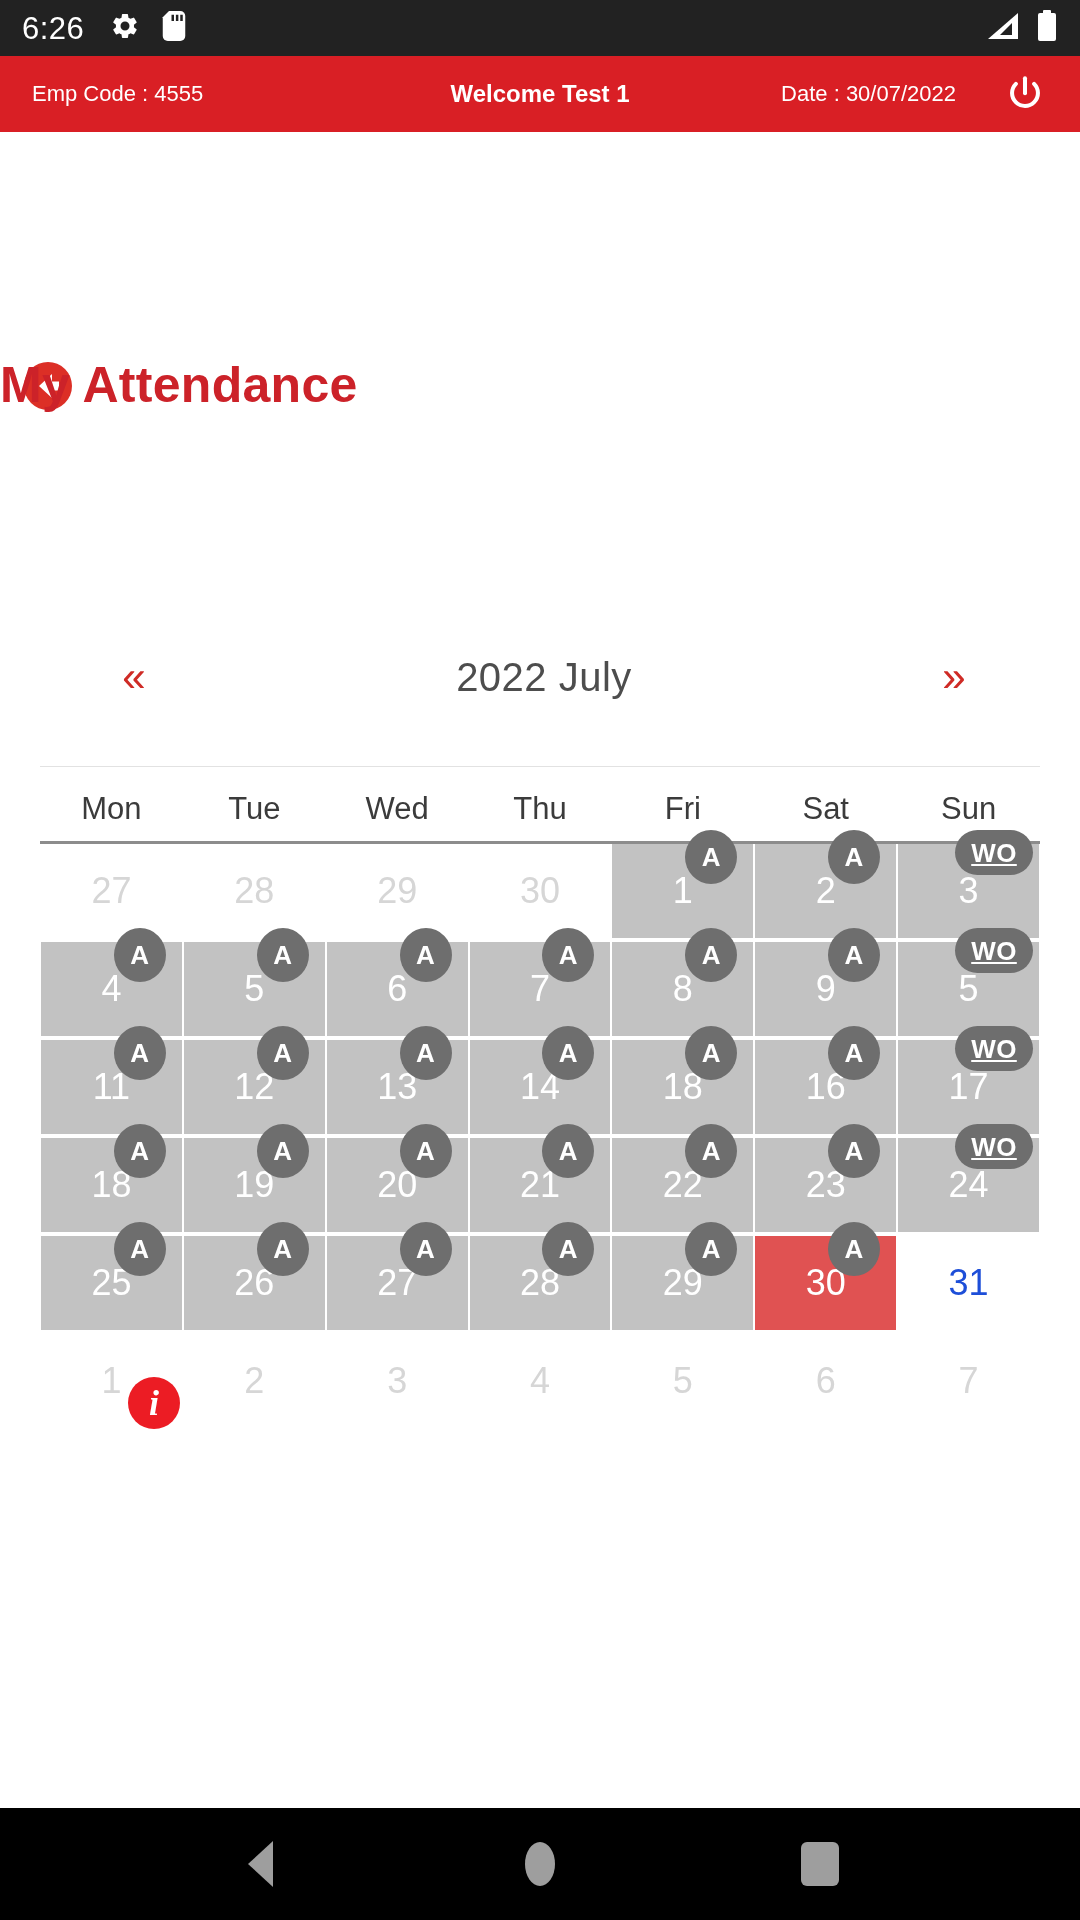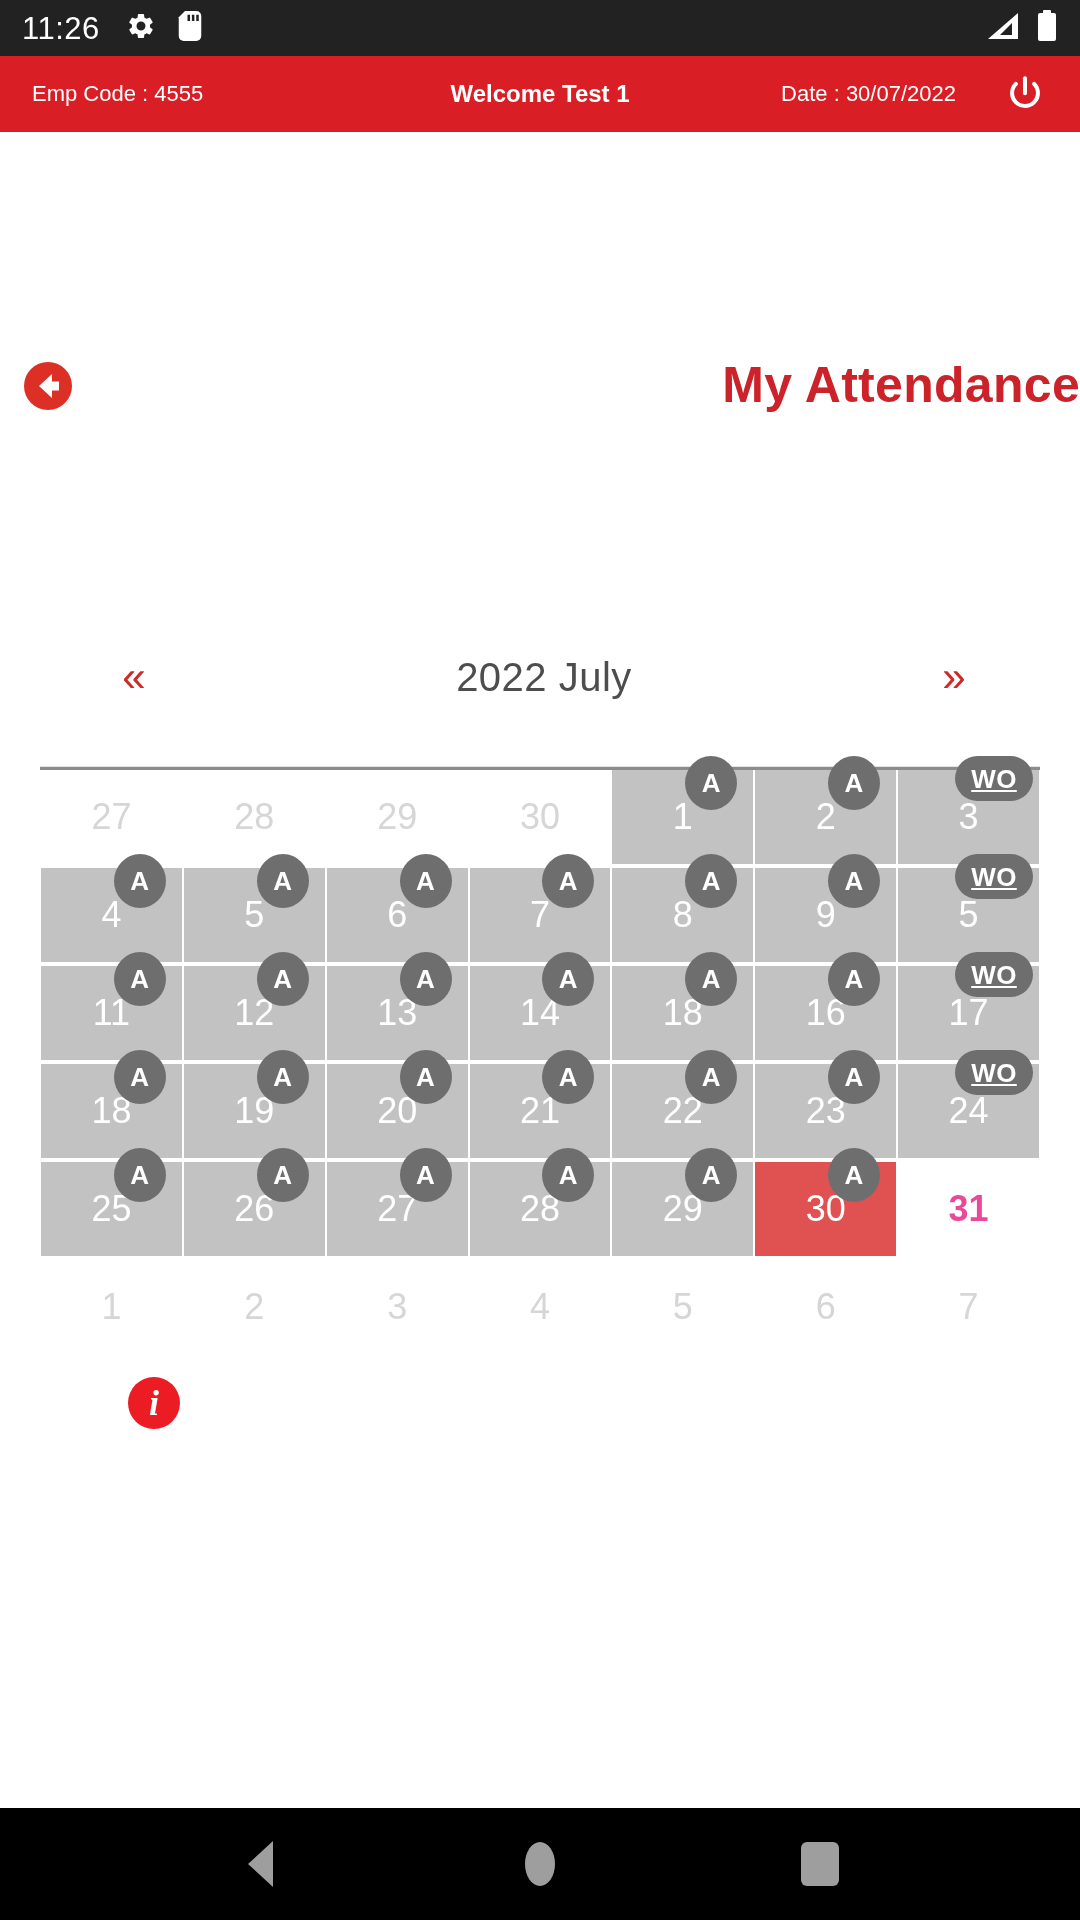--- a/index.html
+++ b/index.html
@@ -38,21 +38,21 @@
 
   
   .content { flex:1 1 auto; position:relative; background:#fff; }
 
   .title-row { position:absolute; top:228px; left:0; right:0; height:76px; }
   .back-btn {
     position:absolute; left:22px; top:0; width:52px; height:52px;
     display:flex; align-items:center; justify-content:center;
   }
   .page-title {
-    position:absolute; left:0; right:0; top:-4px; text-align:right;
+    position:absolute; left:0; right:0; top:-4px; text-align:left;
     font-size:50px; font-weight:bold; color:#cc2229; letter-spacing:.3px;
   }
 
   
   .calendar { position:absolute; left:40px; right:40px; top:500px; }
 
   .cal-head { display:flex; align-items:center; height:90px; }
   .nav-arrow {
     width:72px; text-align:center; color:#cf2b26;
     font-size:42px; line-height:1; user-select:none;
@@ -78,21 +78,21 @@
     margin:0 1px 4px 1px;
   }
   .cell .num {
     font-size:36px; line-height:1;
     position:relative; z-index:1;
   }
   
   .cell.muted { background:transparent; }
   .cell.muted .num { color:#d6d6d6; }
   .cell.plain { background:transparent; }
-  .cell.plain .num { color:#ec4899;font-weight:bold; }
+  .cell.plain .num { color:#1d4ed8; }
   .cell.marked { background:#c2c2c2; }
   .cell.marked .num { color:#ffffff; }
   .cell.today { background:#e05252; }
   .cell.today .num { color:#ffffff; }
 
   .badge {
     position:absolute; top:-14px; right:16px; z-index:3;
     background:#6e6e6e; color:#ffffff;
     font-size:26px; font-weight:bold; line-height:1;
     display:flex; align-items:center; justify-content:center;
@@ -120,21 +120,21 @@
   .nav-back  { width:0; height:0; border-top:23px solid transparent; border-bottom:23px solid transparent; border-right:25px solid #9e9e9e; }
   .nav-home  { width:30px; height:44px; border-radius:50%; background:#9e9e9e; }
   .nav-recent{ width:38px; height:44px; border-radius:6px; background:#9e9e9e; }
 </style>
 </head>
 <body>
 
 <div class="screen">
 
   <div class="statusbar">
-    <span class="sb-time">11:26</span>
+    <span class="sb-time">6:26</span>
     <span class="sb-icons-left">
       <span>
         <svg width="30" height="30" viewBox="0 0 24 24" fill="#ffffff">
           <path d="M19.14 12.94a7.07 7.07 0 0 0 0-1.88l2.03-1.58a.5.5 0 0 0 .12-.64l-1.92-3.32a.5.5 0 0 0-.6-.22l-2.39.96a7.3 7.3 0 0 0-1.63-.94l-.36-2.54a.5.5 0 0 0-.5-.42h-3.84a.5.5 0 0 0-.49.42l-.36 2.54c-.59.24-1.13.56-1.63.94l-2.39-.96a.5.5 0 0 0-.6.22L2.66 8.84a.5.5 0 0 0 .12.64l2.03 1.58a7.07 7.07 0 0 0 0 1.88l-2.03 1.58a.5.5 0 0 0-.12.64l1.92 3.32c.12.22.38.3.6.22l2.39-.96c.5.38 1.04.7 1.63.94l.36 2.54c.04.24.25.42.49.42h3.84c.25 0 .46-.18.5-.42l.36-2.54c.58-.24 1.13-.56 1.63-.94l2.39.96c.22.08.48 0 .6-.22l1.92-3.32a.5.5 0 0 0-.12-.64l-2.03-1.58zM12 15.6A3.6 3.6 0 1 1 12 8.4a3.6 3.6 0 0 1 0 7.2z"></path>
         </svg>
       </span>
       <span>
         <svg width="24" height="30" viewBox="0 0 18 24" fill="#ffffff">
           <path d="M5 0h9a4 4 0 0 1 4 4v16a4 4 0 0 1-4 4H4a4 4 0 0 1-4-4V5L5 0z"></path>
           <rect x="7" y="3" width="2" height="5" fill="#222222"></rect>
@@ -188,20 +188,29 @@
 
     <div class="calendar">
 
       <div class="cal-head">
         <span class="nav-arrow prev">«</span>
         <span class="cal-title">2022 July</span>
         <span class="nav-arrow next">»</span>
       </div>
       <div class="cal-divider"></div>
 
+      <div class="weekdays">
+        <div>Mon</div>
+        <div>Tue</div>
+        <div>Wed</div>
+        <div>Thu</div>
+        <div>Fri</div>
+        <div>Sat</div>
+        <div>Sun</div>
+      </div>
       <div class="wd-rule"></div>
 
       <div class="weeks" id="weeks">
           <div class="week">
             <div class="cell muted">
               <span class="num">27</span>
             </div>
             <div class="cell muted">
               <span class="num">28</span>
             </div>

